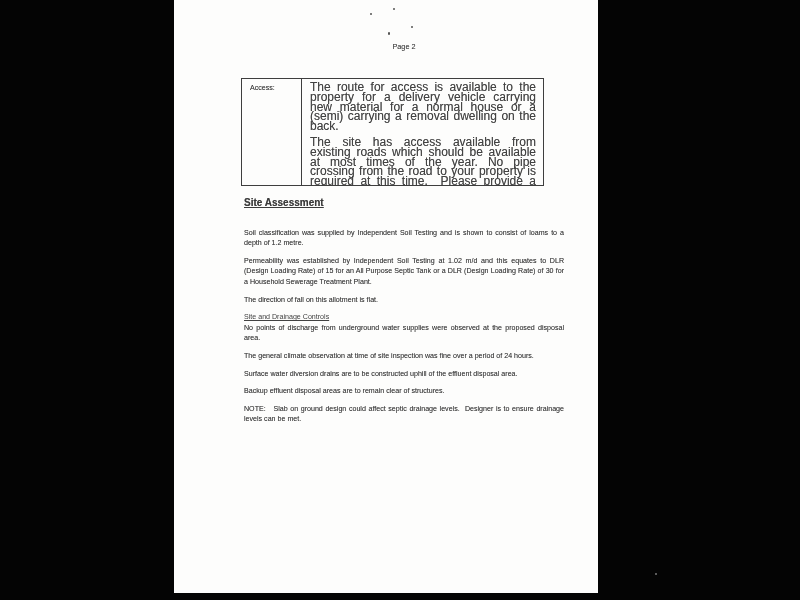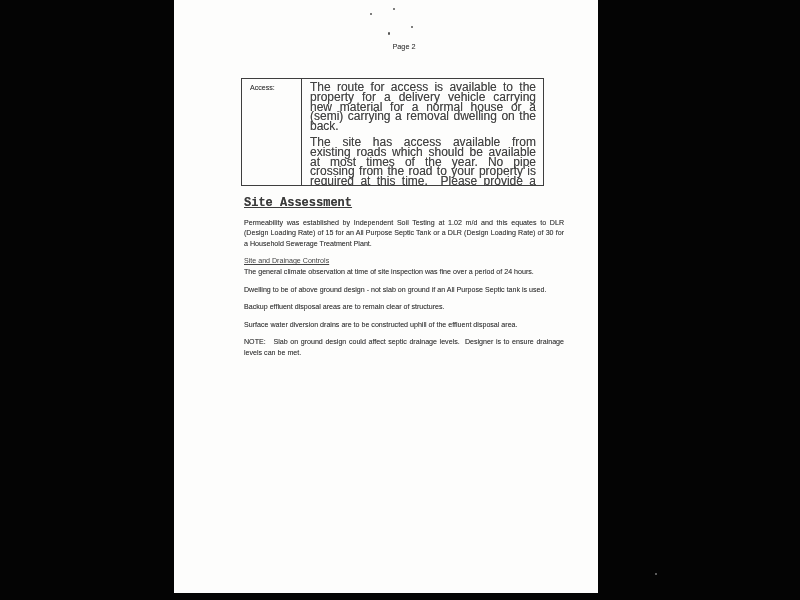--- a/index.html
+++ b/index.html
@@ -62,26 +62,25 @@
   }
   .content p, .access-content-cell p, .page-header, .access-label-cell {
     text-shadow: 0 0 0.4px rgba(70,70,70,0.55);
   }
   .content p {
     text-align: justify;
     margin-bottom: 7px;
   }
   .heading {
     font-weight: bold;
-    font-size: 12px;
+    font-size: 10px;
     text-decoration: underline;
-    margin-bottom: 9px;
+    margin-bottom: 19px;
     color: #3b3b3b;
     text-shadow: 0 0 0.4px rgba(55,55,55,0.6);
-    font-family: Liberation Mono, monospace;
   }
   .subheading {
     font-size: 7.1px;
     text-decoration: underline;
   }
   .speckle {
     position: absolute;
     background: #555;
     border-radius: 1px;
   }
@@ -107,23 +106,25 @@
   <div class="access-table">
     <div class="access-label-cell">Access:</div>
     <div class="access-content-cell">
       <p>The route for access is available to the property for a delivery vehicle carrying new material for a normal house or a (semi) carrying a removal dwelling on the back.</p>
       <p>The site has access available from existing roads which should be available at most times of the year. No pipe crossing from the road to your property is required at this time.&nbsp; Please provide a copy of this letter when submitting your building application, to verify that you are exempt from paying the pipe crossing fee.&nbsp; Should you have any enquiries, please contact Council's Works Operations Program, phone 3829 8528.</p>
     </div>
   </div>
 
   <div class="content">
     <div class="heading">Site Assessment</div>
+    <p>Soil classification was supplied by Independent Soil Testing and is shown to consist of loams to a depth of 1.2 metre.</p>
     <p>Permeability was established by Independent Soil Testing at 1.02 m/d and this equates to DLR (Design Loading Rate) of 15 for an All Purpose Septic Tank or a DLR (Design Loading Rate) of 30 for a Household Sewerage Treatment Plant.</p>
+    <p>The direction of fall on this allotment is flat.</p>
 
     <div class="subheading">Site and Drainage Controls</div>
+    <p>No points of discharge from underground water supplies were observed at the proposed disposal area.</p>
     <p>The general climate observation at time of site inspection was fine over a period of 24 hours.</p>
-    <p>Dwelling to be of above ground design - not slab on ground if an All Purpose Septic tank is used.</p>
+    <p>Surface water diversion drains are to be constructed uphill of the effluent disposal area.</p>
     <p>Backup effluent disposal areas are to remain clear of structures.</p>
-    <p>Surface water diversion drains are to be constructed uphill of the effluent disposal area.</p>
     <p>NOTE:&nbsp;&nbsp; Slab on ground design could affect septic drainage levels.&nbsp; Designer is to ensure drainage levels can be met.</p>
   </div>
 
 </div>
 
 </body></html>

